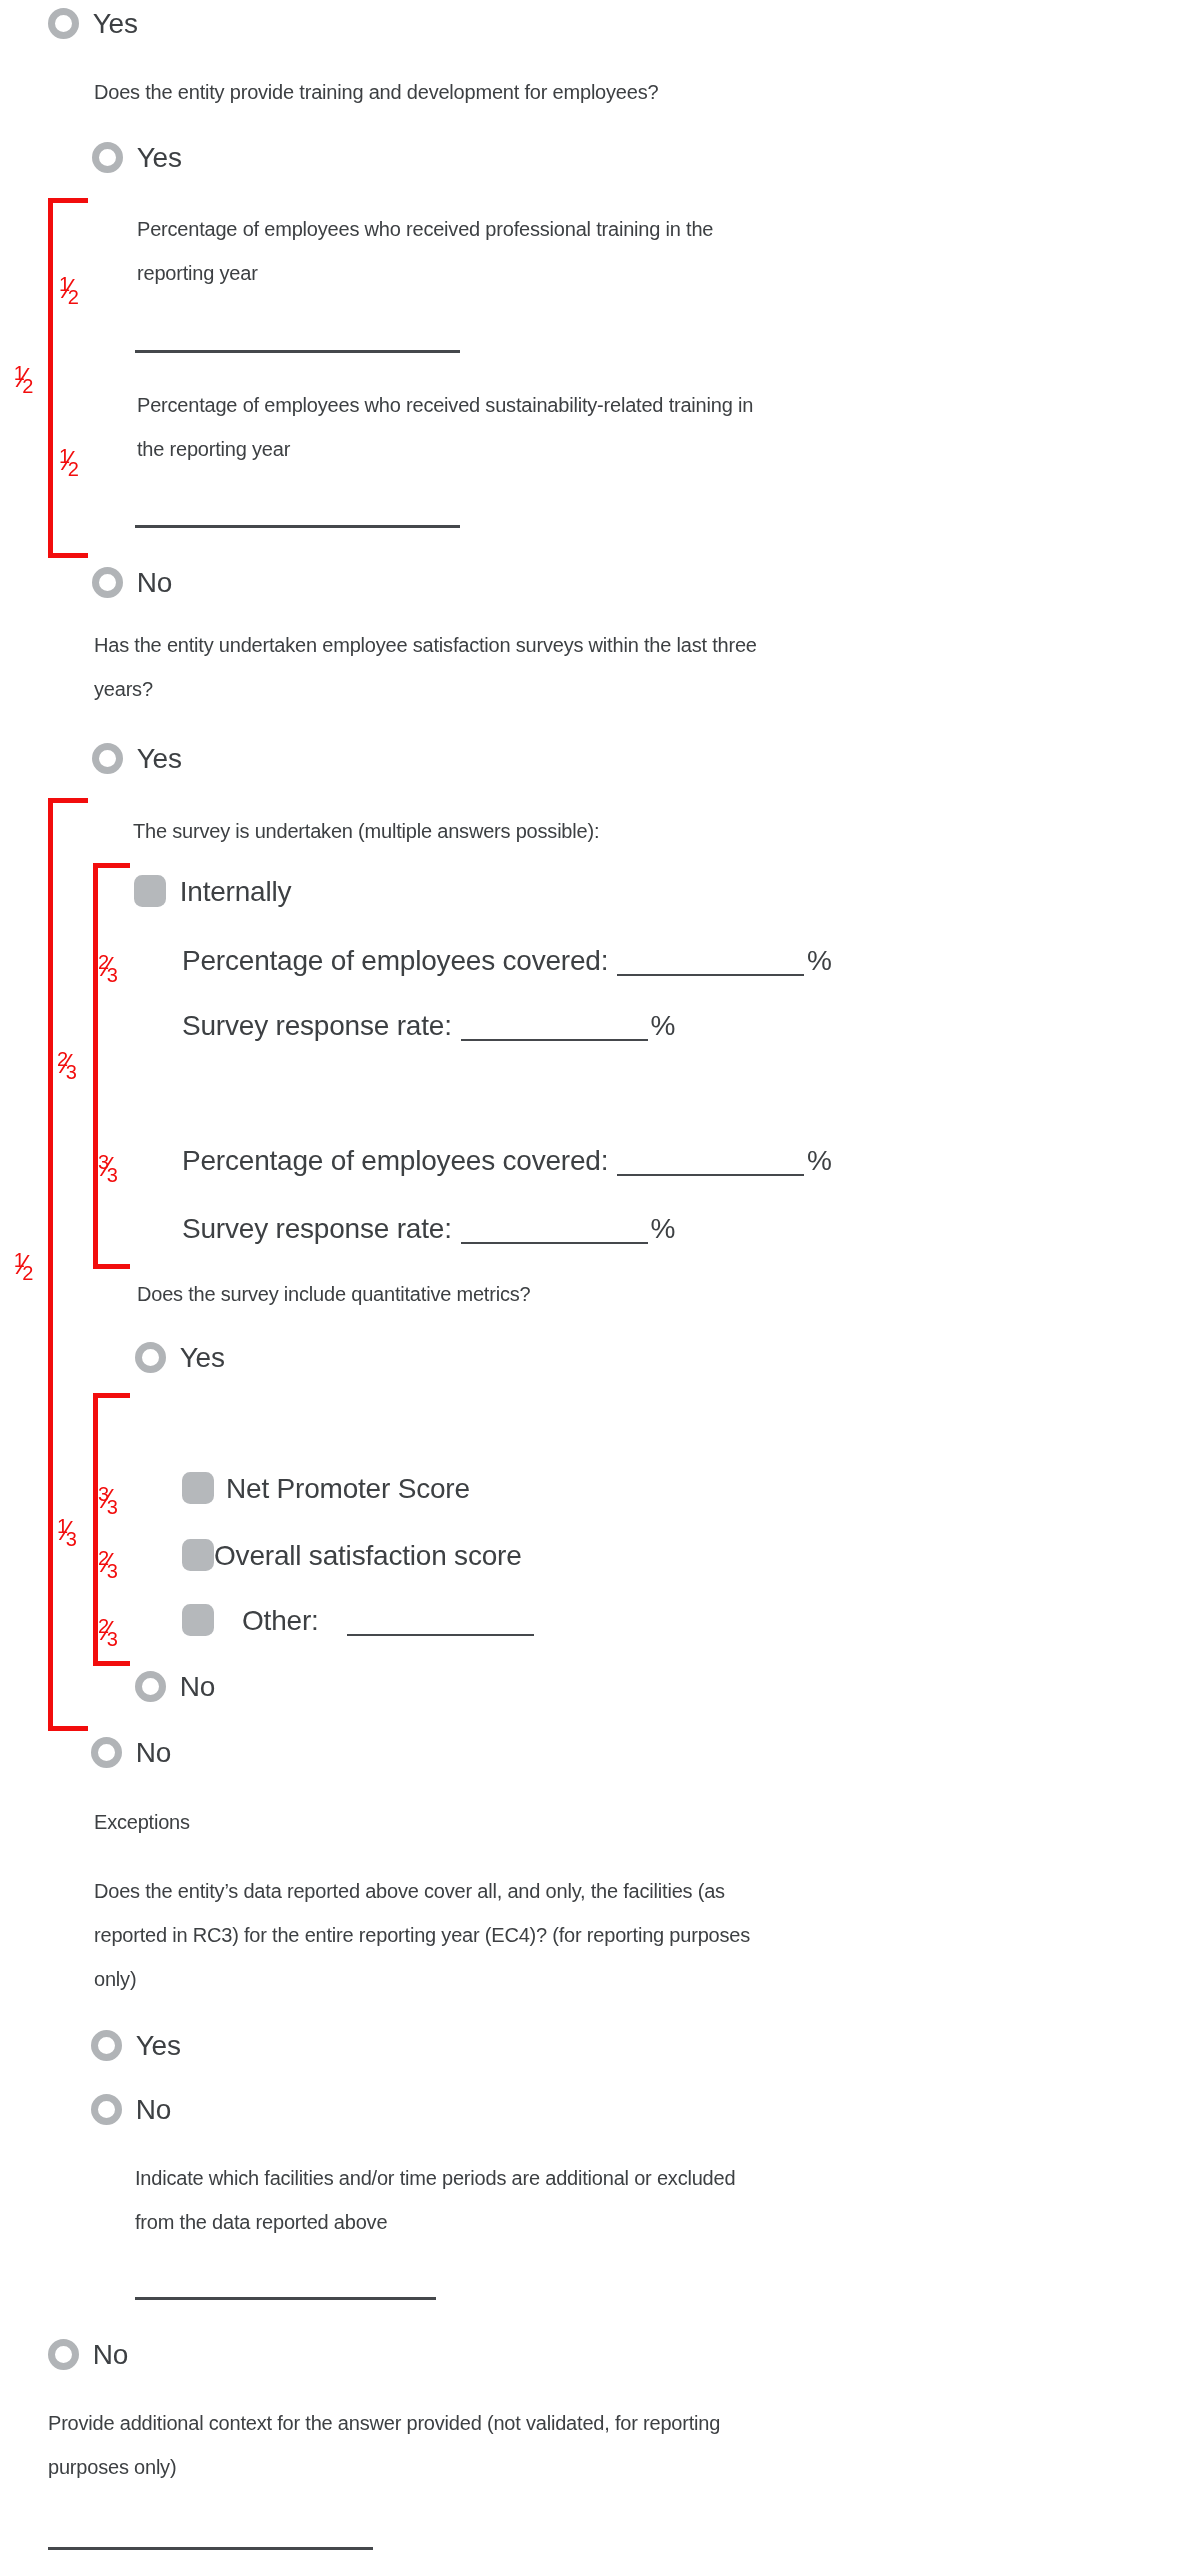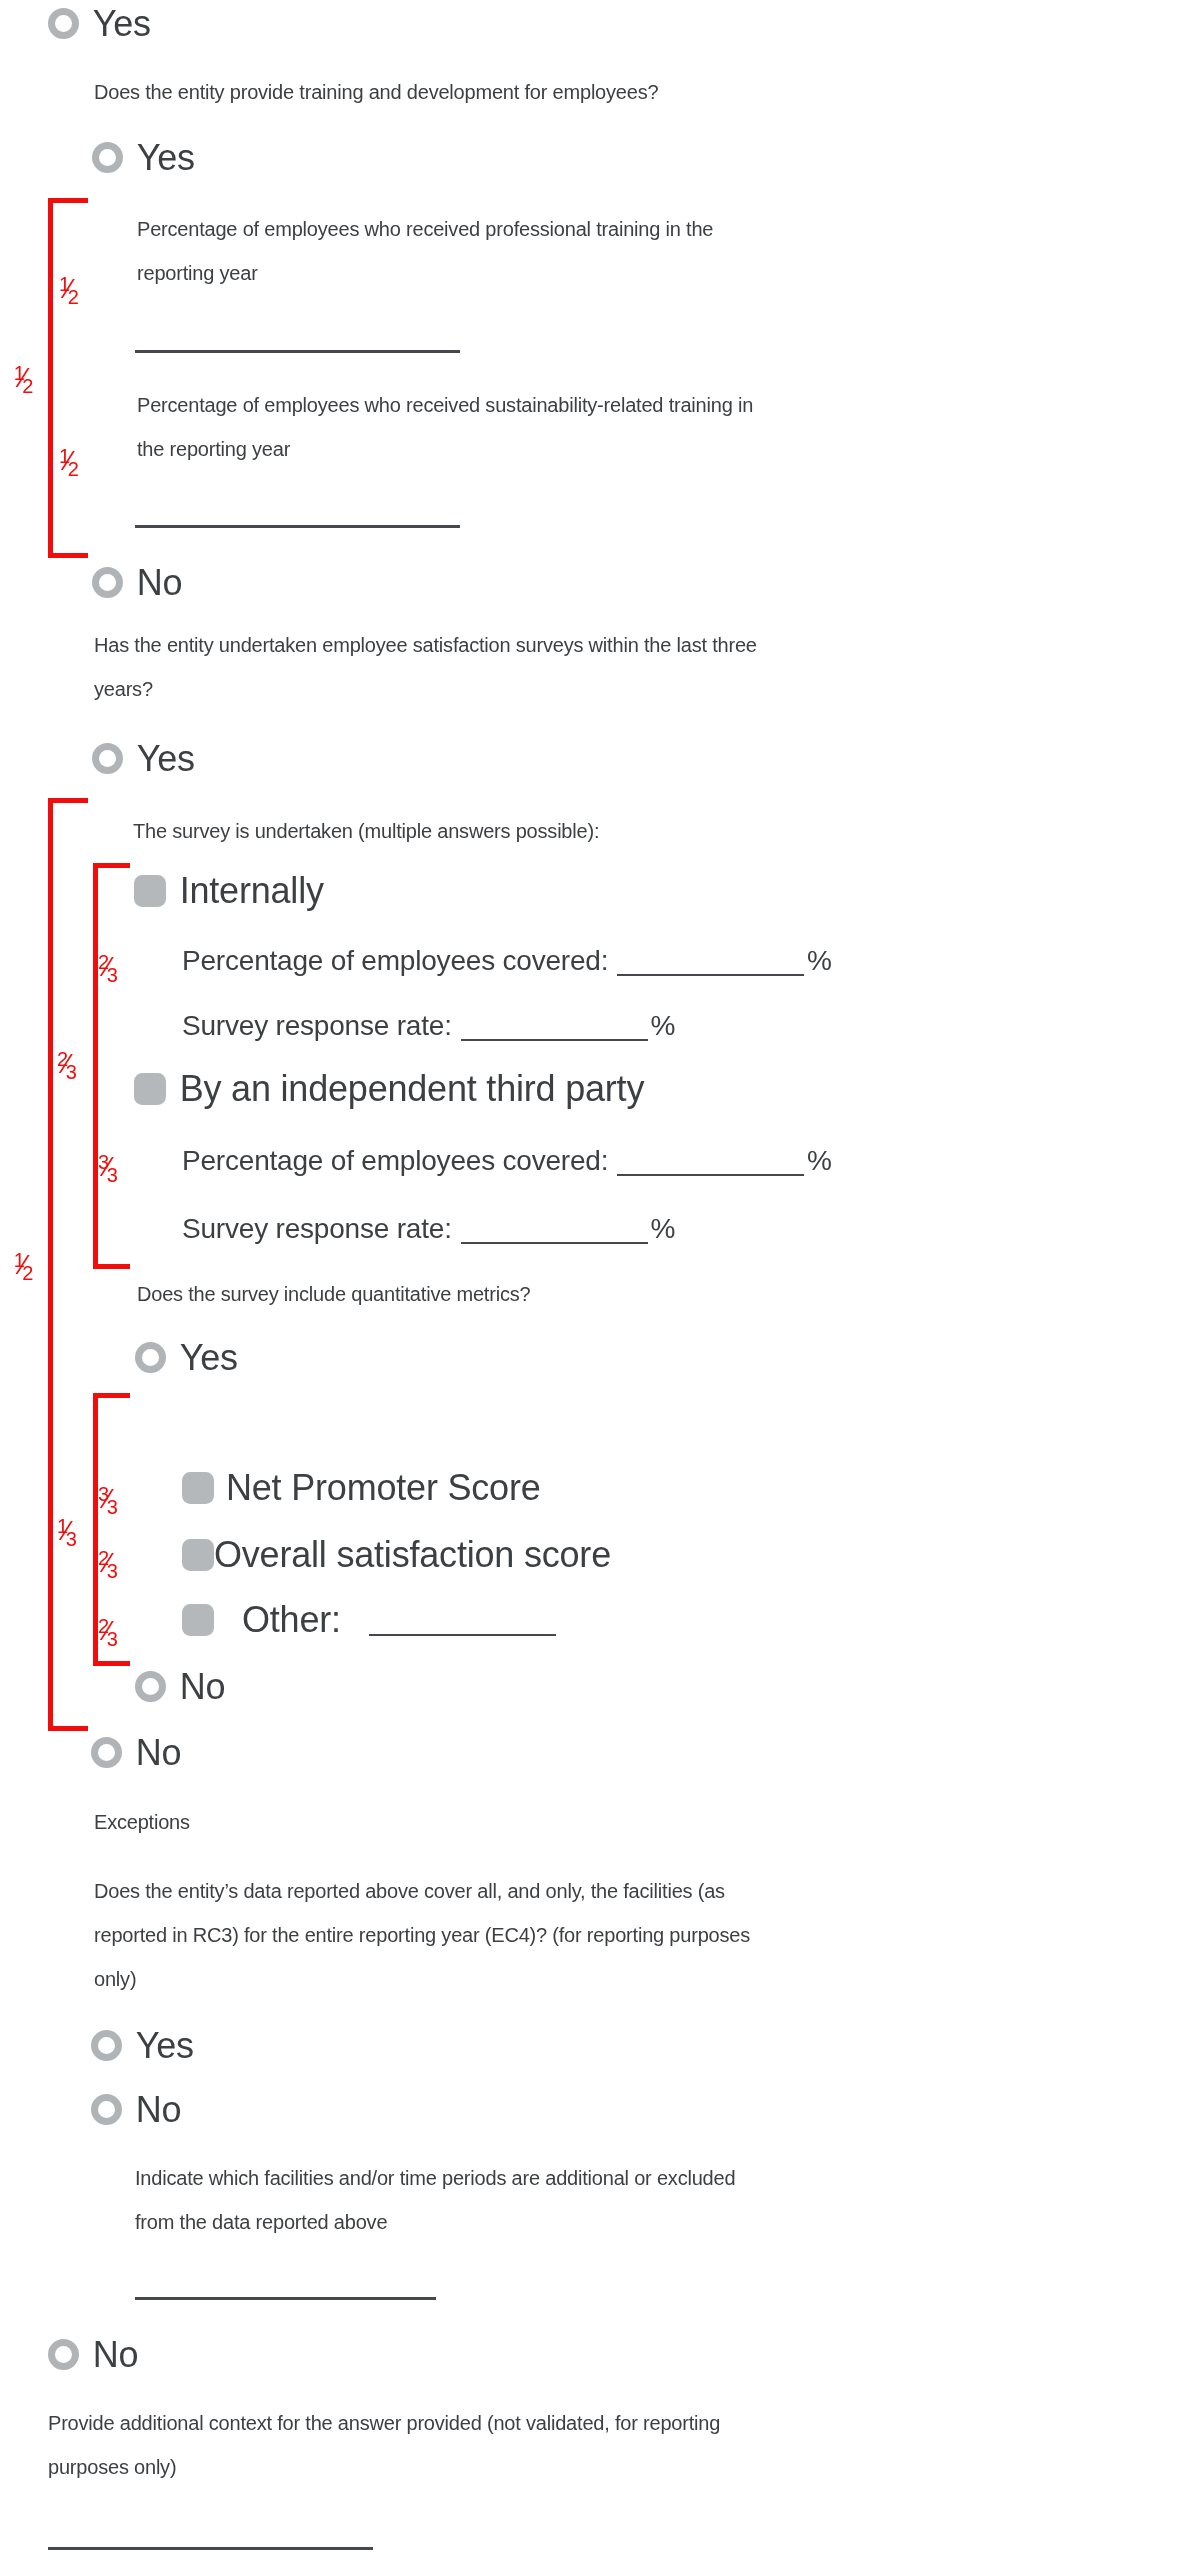--- a/index.html
+++ b/index.html
@@ -22,22 +22,23 @@
     position:absolute;
     font-size:20px;
     line-height:44px;
     letter-spacing:-0.2px;
     color:var(--ink);
     white-space:pre-line;
   }
   .row{
     position:absolute;
     display:flex;
+    align-items:center;
     gap:13.7px;
-    font-size:36px;
+    font-size:28px;
     line-height:31px;
     letter-spacing:-0.2px;
     color:var(--ink);
     white-space:nowrap;
   }
   .radio{
     width:31px;height:31px;
     box-sizing:border-box;
     border:7.3px solid var(--ctrl);
     border-radius:50%;
@@ -156,24 +157,20 @@
     <span>Internally</span>
   </div>
 
   <div class="frow" style="left:182px;top:939px">
     <span>Percentage of employees covered:</span><span class="blank"></span><span>%</span>
   </div>
   <div class="frow" style="left:182px;top:1004px">
     <span>Survey response rate:</span><span class="blank"></span><span>%</span>
   </div>
 
-  <div class="row" style="left:134px;top:1073px">
-    <span class="cbox"></span>
-    <span>By an independent third party</span>
-  </div>
 
   <div class="frow" style="left:182px;top:1139px">
     <span>Percentage of employees covered:</span><span class="blank"></span><span>%</span>
   </div>
   <div class="frow" style="left:182px;top:1207px">
     <span>Survey response rate:</span><span class="blank"></span><span>%</span>
   </div>
 
   <div class="txt" style="left:137px;top:1272px;width:1003px">Does the survey include quantitative metrics?</div>
 

